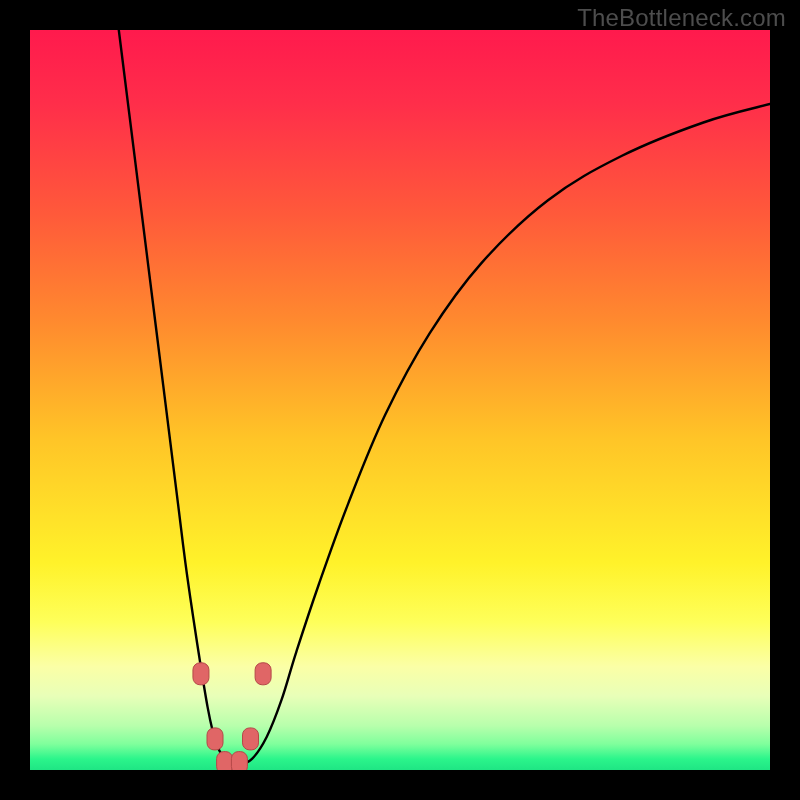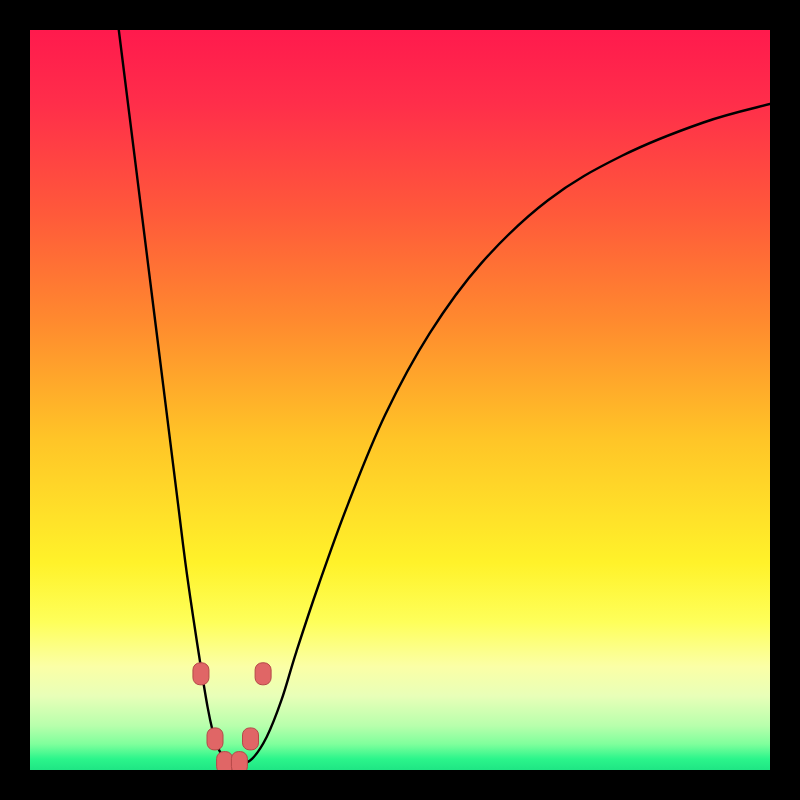--- a/index.html
+++ b/index.html
@@ -85,13 +85,14 @@
           <rect x="162.94" y="632.80" width="16" height="22" rx="7" ry="7" fill="#e06666" stroke="#b44848" stroke-width="1"></rect>
           <rect x="225.10" y="632.80" width="16" height="22" rx="7" ry="7" fill="#e06666" stroke="#b44848" stroke-width="1"></rect>
           <rect x="177.00" y="697.92" width="16" height="22" rx="7" ry="7" fill="#e06666" stroke="#b44848" stroke-width="1"></rect>
           <rect x="212.52" y="697.92" width="16" height="22" rx="7" ry="7" fill="#e06666" stroke="#b44848" stroke-width="1"></rect>
           <rect x="186.62" y="721.60" width="16" height="22" rx="7" ry="7" fill="#e06666" stroke="#b44848" stroke-width="1"></rect>
           <rect x="201.42" y="721.60" width="16" height="22" rx="7" ry="7" fill="#e06666" stroke="#b44848" stroke-width="1"></rect>
         </g>
     </svg>
   </div>
 
+  <div class="watermark">TheBottleneck.com</div>
 </div>
 
 </body></html>

